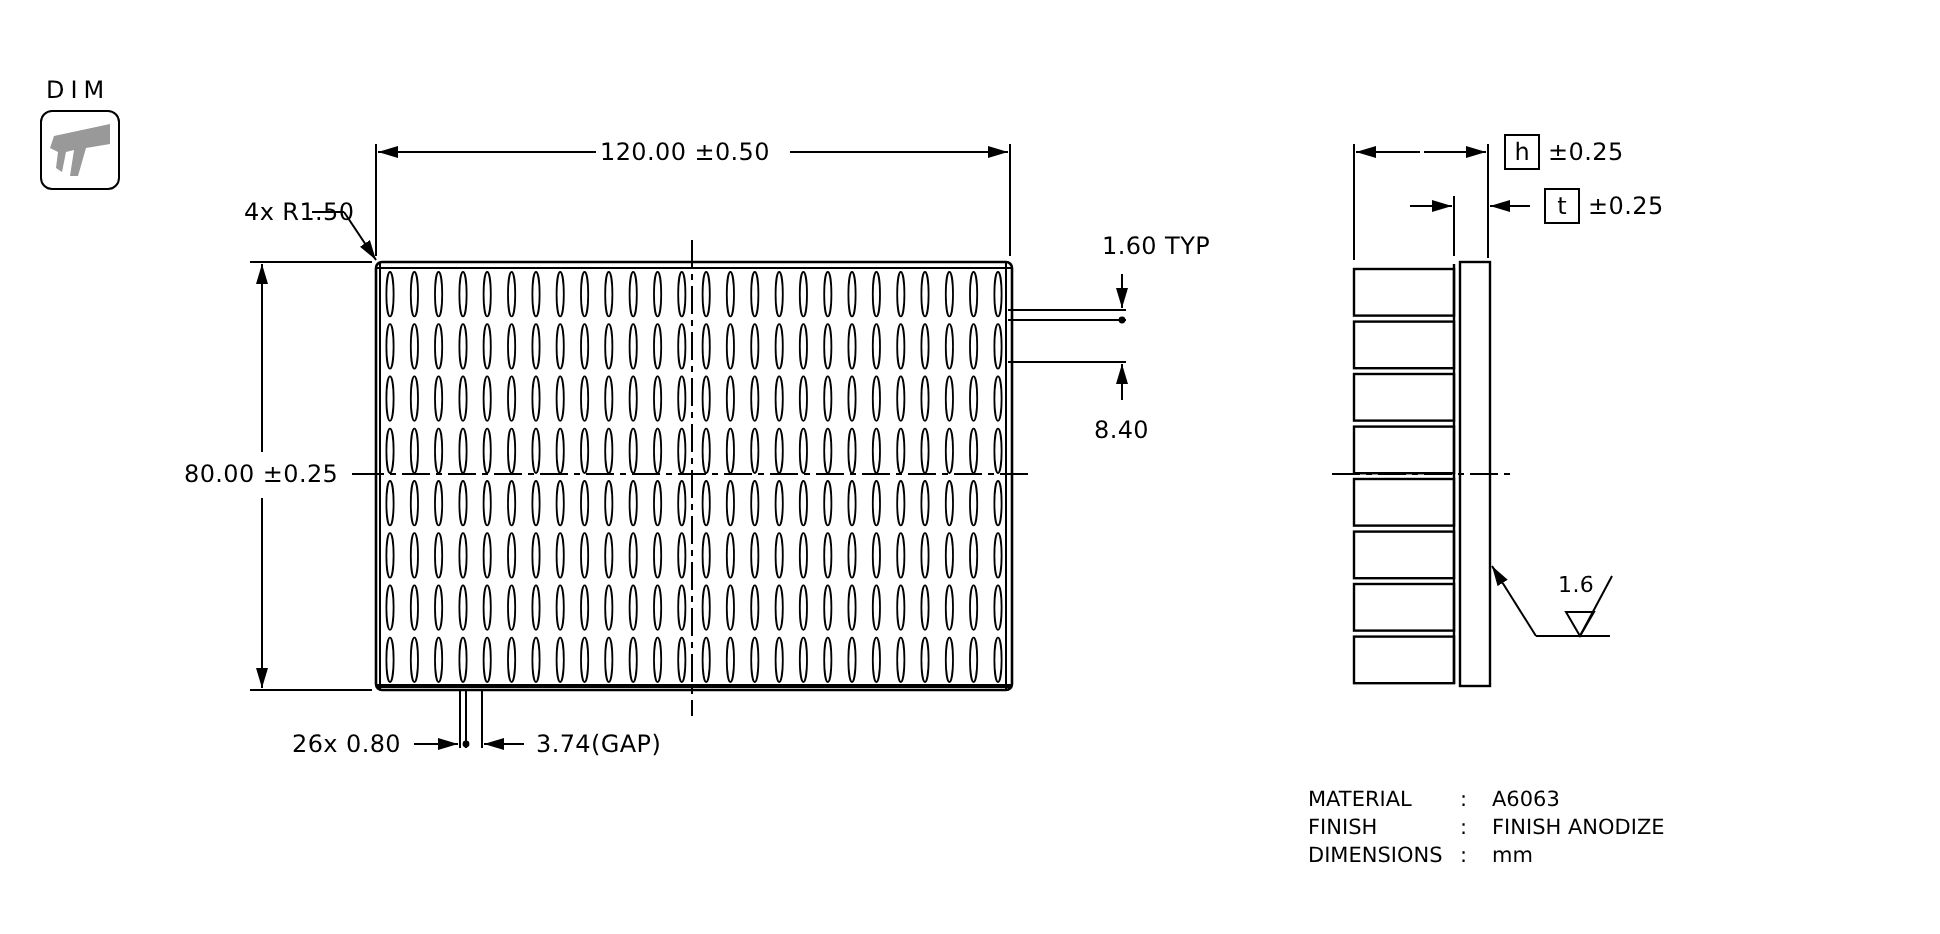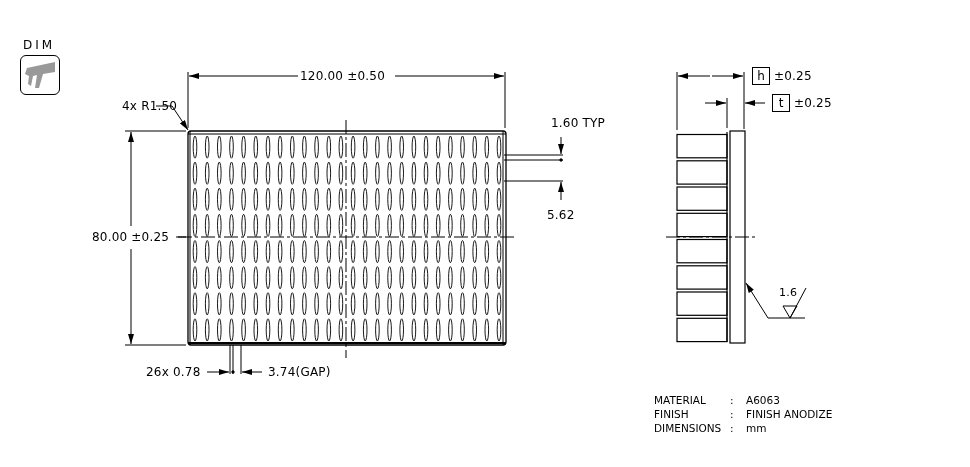--- a/index.html
+++ b/index.html
@@ -328,22 +328,22 @@
     <line x1="768" y1="318" x2="805" y2="318"></line>
     <polygon points="783,306 797,306 790,318"></polygon>
     <line x1="790" y1="318" x2="806" y2="288"></line>
   </g>
 </svg>
 
 <div class="lbl" style="left:300px; top:70px;">120.00 ±0.50</div>
 <div class="lbl" style="left:92px; top:231px;">80.00 ±0.25</div>
 <div class="lbl" style="left:96px; top:100px;margin-left:26px;">4x R1.50</div>
 <div class="lbl" style="left:534px; top:117px;margin-left:17px;">1.60 TYP</div>
-<div class="lbl" style="left:547px; top:209px;">5.62</div>
-<div class="lbl" style="left:146px; top:366px;">26x 0.78</div>
+<div class="lbl" style="left:547px; top:209px;">8.40</div>
+<div class="lbl" style="left:146px; top:366px;">26x 0.80</div>
 <div class="lbl" style="left:268px; top:366px;">3.74(GAP)</div>
 
 <div class="boxed" style="left:752px; top:67px;">h</div>
 <div class="lbl" style="left:774px; top:70px;">±0.25</div>
 <div class="boxed" style="left:772px; top:94px;">t</div>
 <div class="lbl" style="left:794px; top:97px;">±0.25</div>
 <div class="lbl sm" style="left:779px; top:287px;">1.6</div>
 
 <div class="spec">
   <div class="spec-row">

